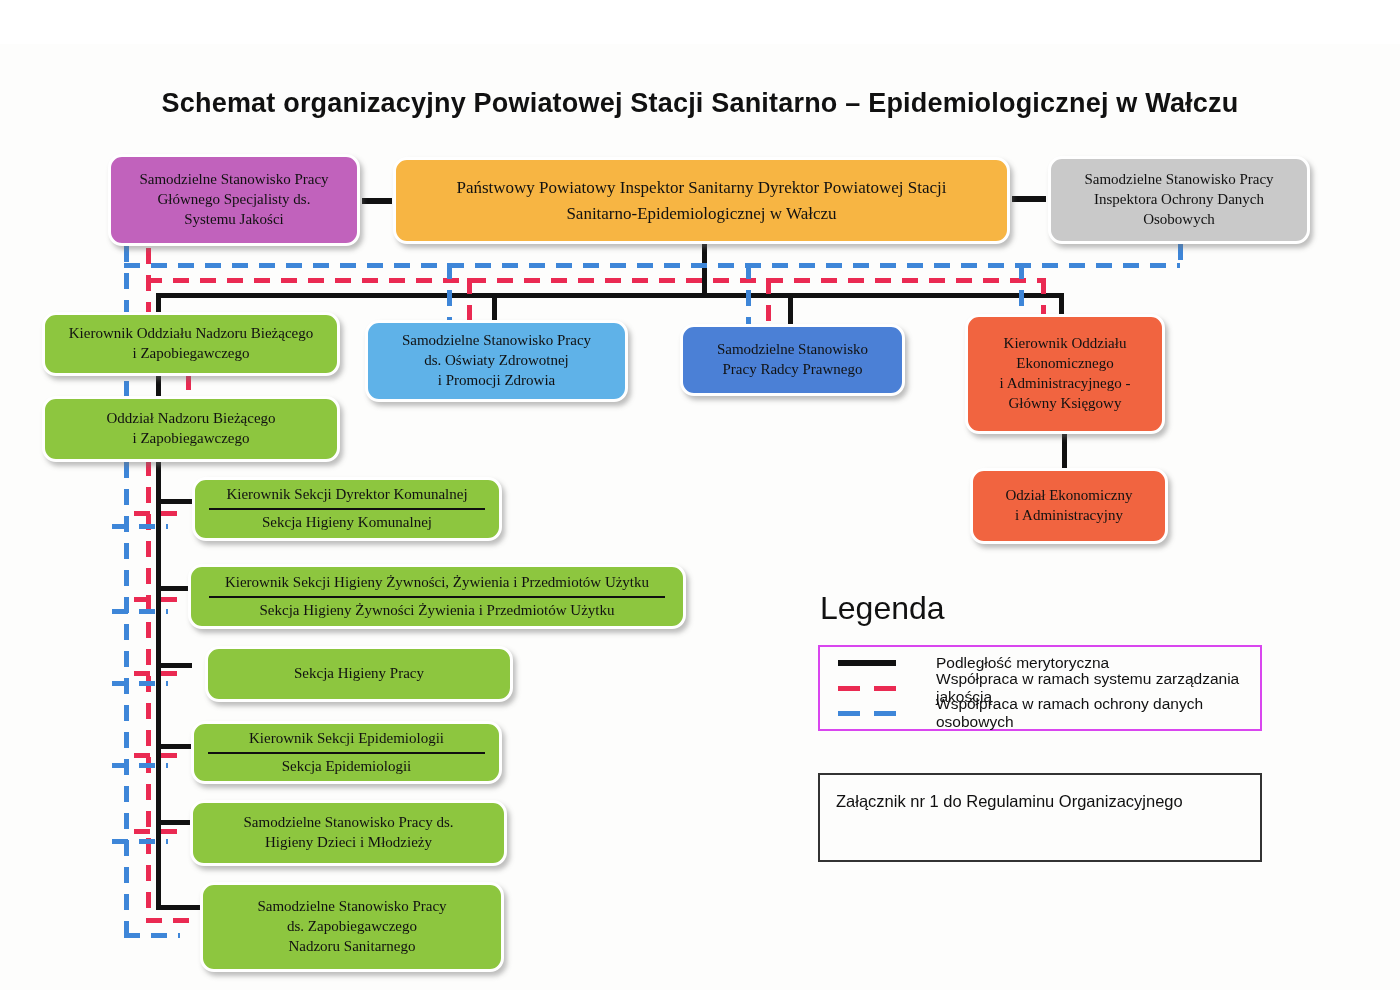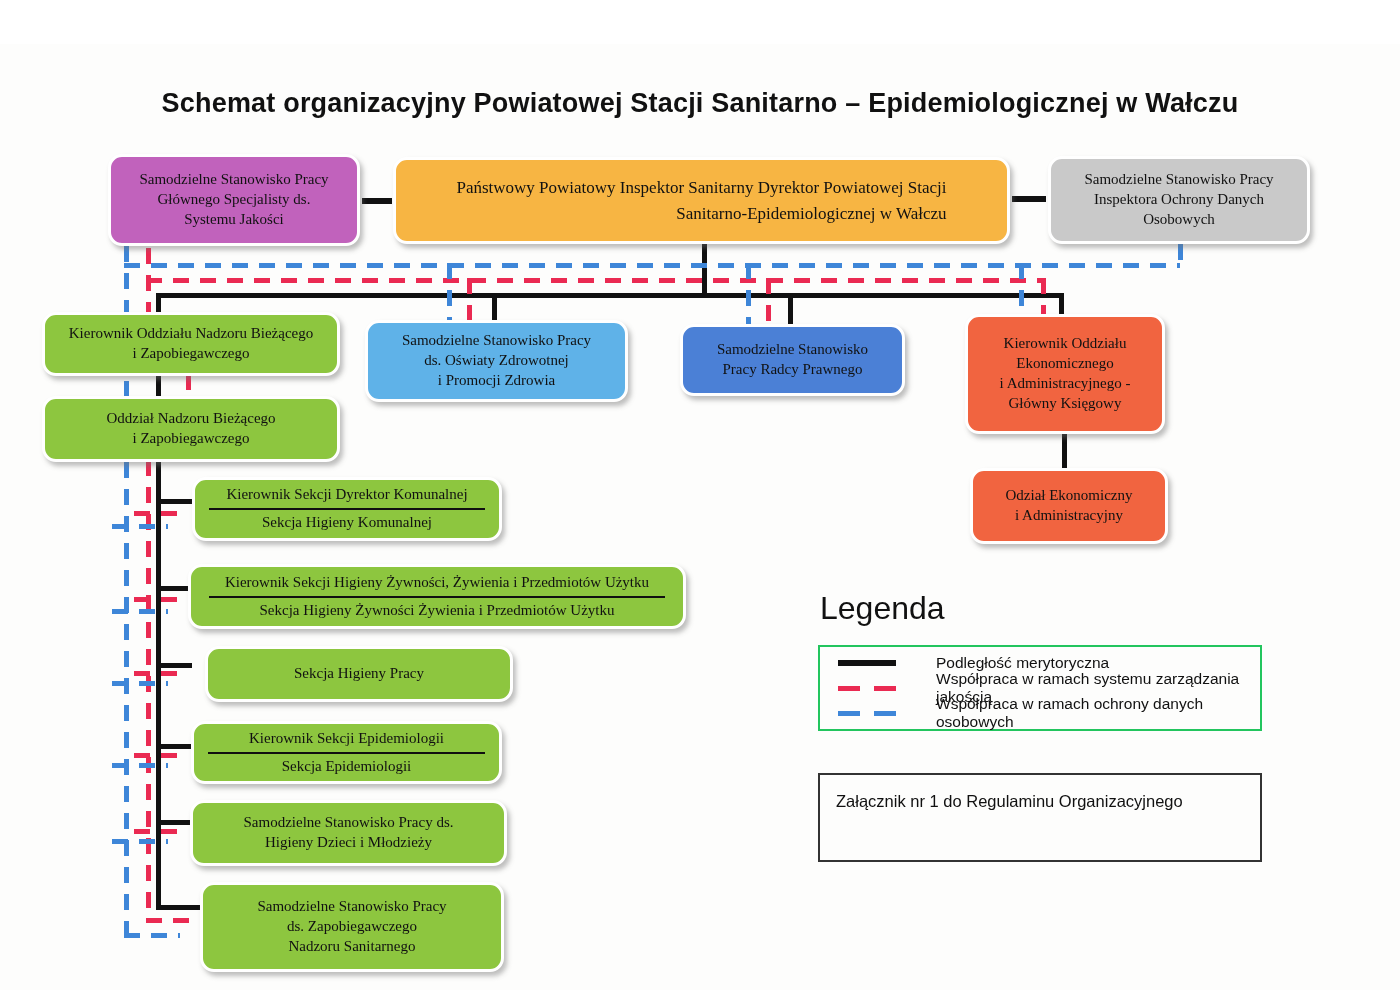--- a/index.html
+++ b/index.html
@@ -30,21 +30,21 @@
   .ln{position:absolute; z-index:1;}
   .hblack{height:5px; background:var(--lnblack);}
   .vblack{width:5px; background:var(--lnblack);}
   .hred{height:5px; background:repeating-linear-gradient(90deg,var(--lnred) 0 16px,transparent 16px 27px);}
   .vred{width:5px; background:repeating-linear-gradient(180deg,var(--lnred) 0 16px,transparent 16px 27px);}
   .hblue{height:5px; background:repeating-linear-gradient(90deg,var(--lnblue) 0 16px,transparent 16px 27px);}
   .vblue{width:5px; background:repeating-linear-gradient(180deg,var(--lnblue) 0 16px,transparent 16px 27px);}
   .legend-title{position:absolute; left:820px; top:546px; font-size:32px; font-weight:400;}
   .legend-box{
     position:absolute; left:818px; top:601px; width:444px; height:86px;
-    border:2px solid #22c55e; box-sizing:border-box;
+    border:2px solid #d946ef; box-sizing:border-box;
     display:flex; flex-direction:column; justify-content:center; gap:4px;
   }
   .legend-row{display:flex; align-items:center; height:21px;}
   .legend-swatch{width:58px; height:5px; margin-left:18px; flex:0 0 auto;}
   .sw-solid{background:var(--lnblack); height:6px;}
   .sw-red{background:repeating-linear-gradient(90deg,var(--lnred) 0 22px,transparent 22px 36px);}
   .sw-blue{background:repeating-linear-gradient(90deg,var(--lnblue) 0 22px,transparent 22px 36px);}
   .legend-label{margin-left:40px; font-size:15.5px;}
   .note-box{
     position:absolute; left:818px; top:729px; width:444px; height:89px;
@@ -101,21 +101,21 @@
   <div class="ln hblue" style="left:112px;top:565px;width:56px;"></div>
   <div class="ln hblue" style="left:112px;top:637px;width:56px;"></div>
   <div class="ln hblue" style="left:112px;top:719px;width:56px;"></div>
   <div class="ln hblue" style="left:112px;top:795px;width:56px;"></div>
   <div class="ln hblue" style="left:124px;top:889px;width:56px;"></div>
 
   <div class="box" style="left:108px;top:110px;width:252px;height:92px;background:var(--purple);"><span>Samodzielne Stanowisko Pracy
 Głównego Specjalisty ds.
 Systemu Jakości</span></div>
 
-  <div class="box director" style="left:393px;top:113px;width:617px;height:87px;background:var(--orange);text-align:right;"><span>Państwowy Powiatowy Inspektor Sanitarny Dyrektor Powiatowej Stacji
+  <div class="box director" style="left:393px;top:113px;width:617px;height:87px;background:var(--orange);"><span>Państwowy Powiatowy Inspektor Sanitarny Dyrektor Powiatowej Stacji
 Sanitarno-Epidemiologicznej w Wałczu</span></div>
 
   <div class="box" style="left:1048px;top:112px;width:262px;height:88px;background:var(--gray);"><span>Samodzielne Stanowisko Pracy
 Inspektora Ochrony Danych
 Osobowych</span></div>
 
   <div class="box" style="left:42px;top:268px;width:298px;height:64px;background:var(--green);"><span>Kierownik Oddziału Nadzoru Bieżącego
 i Zapobiegawczego</span></div>
 
   <div class="box" style="left:365px;top:276px;width:263px;height:82px;background:var(--lblue);"><span>Samodzielne Stanowisko Pracy

